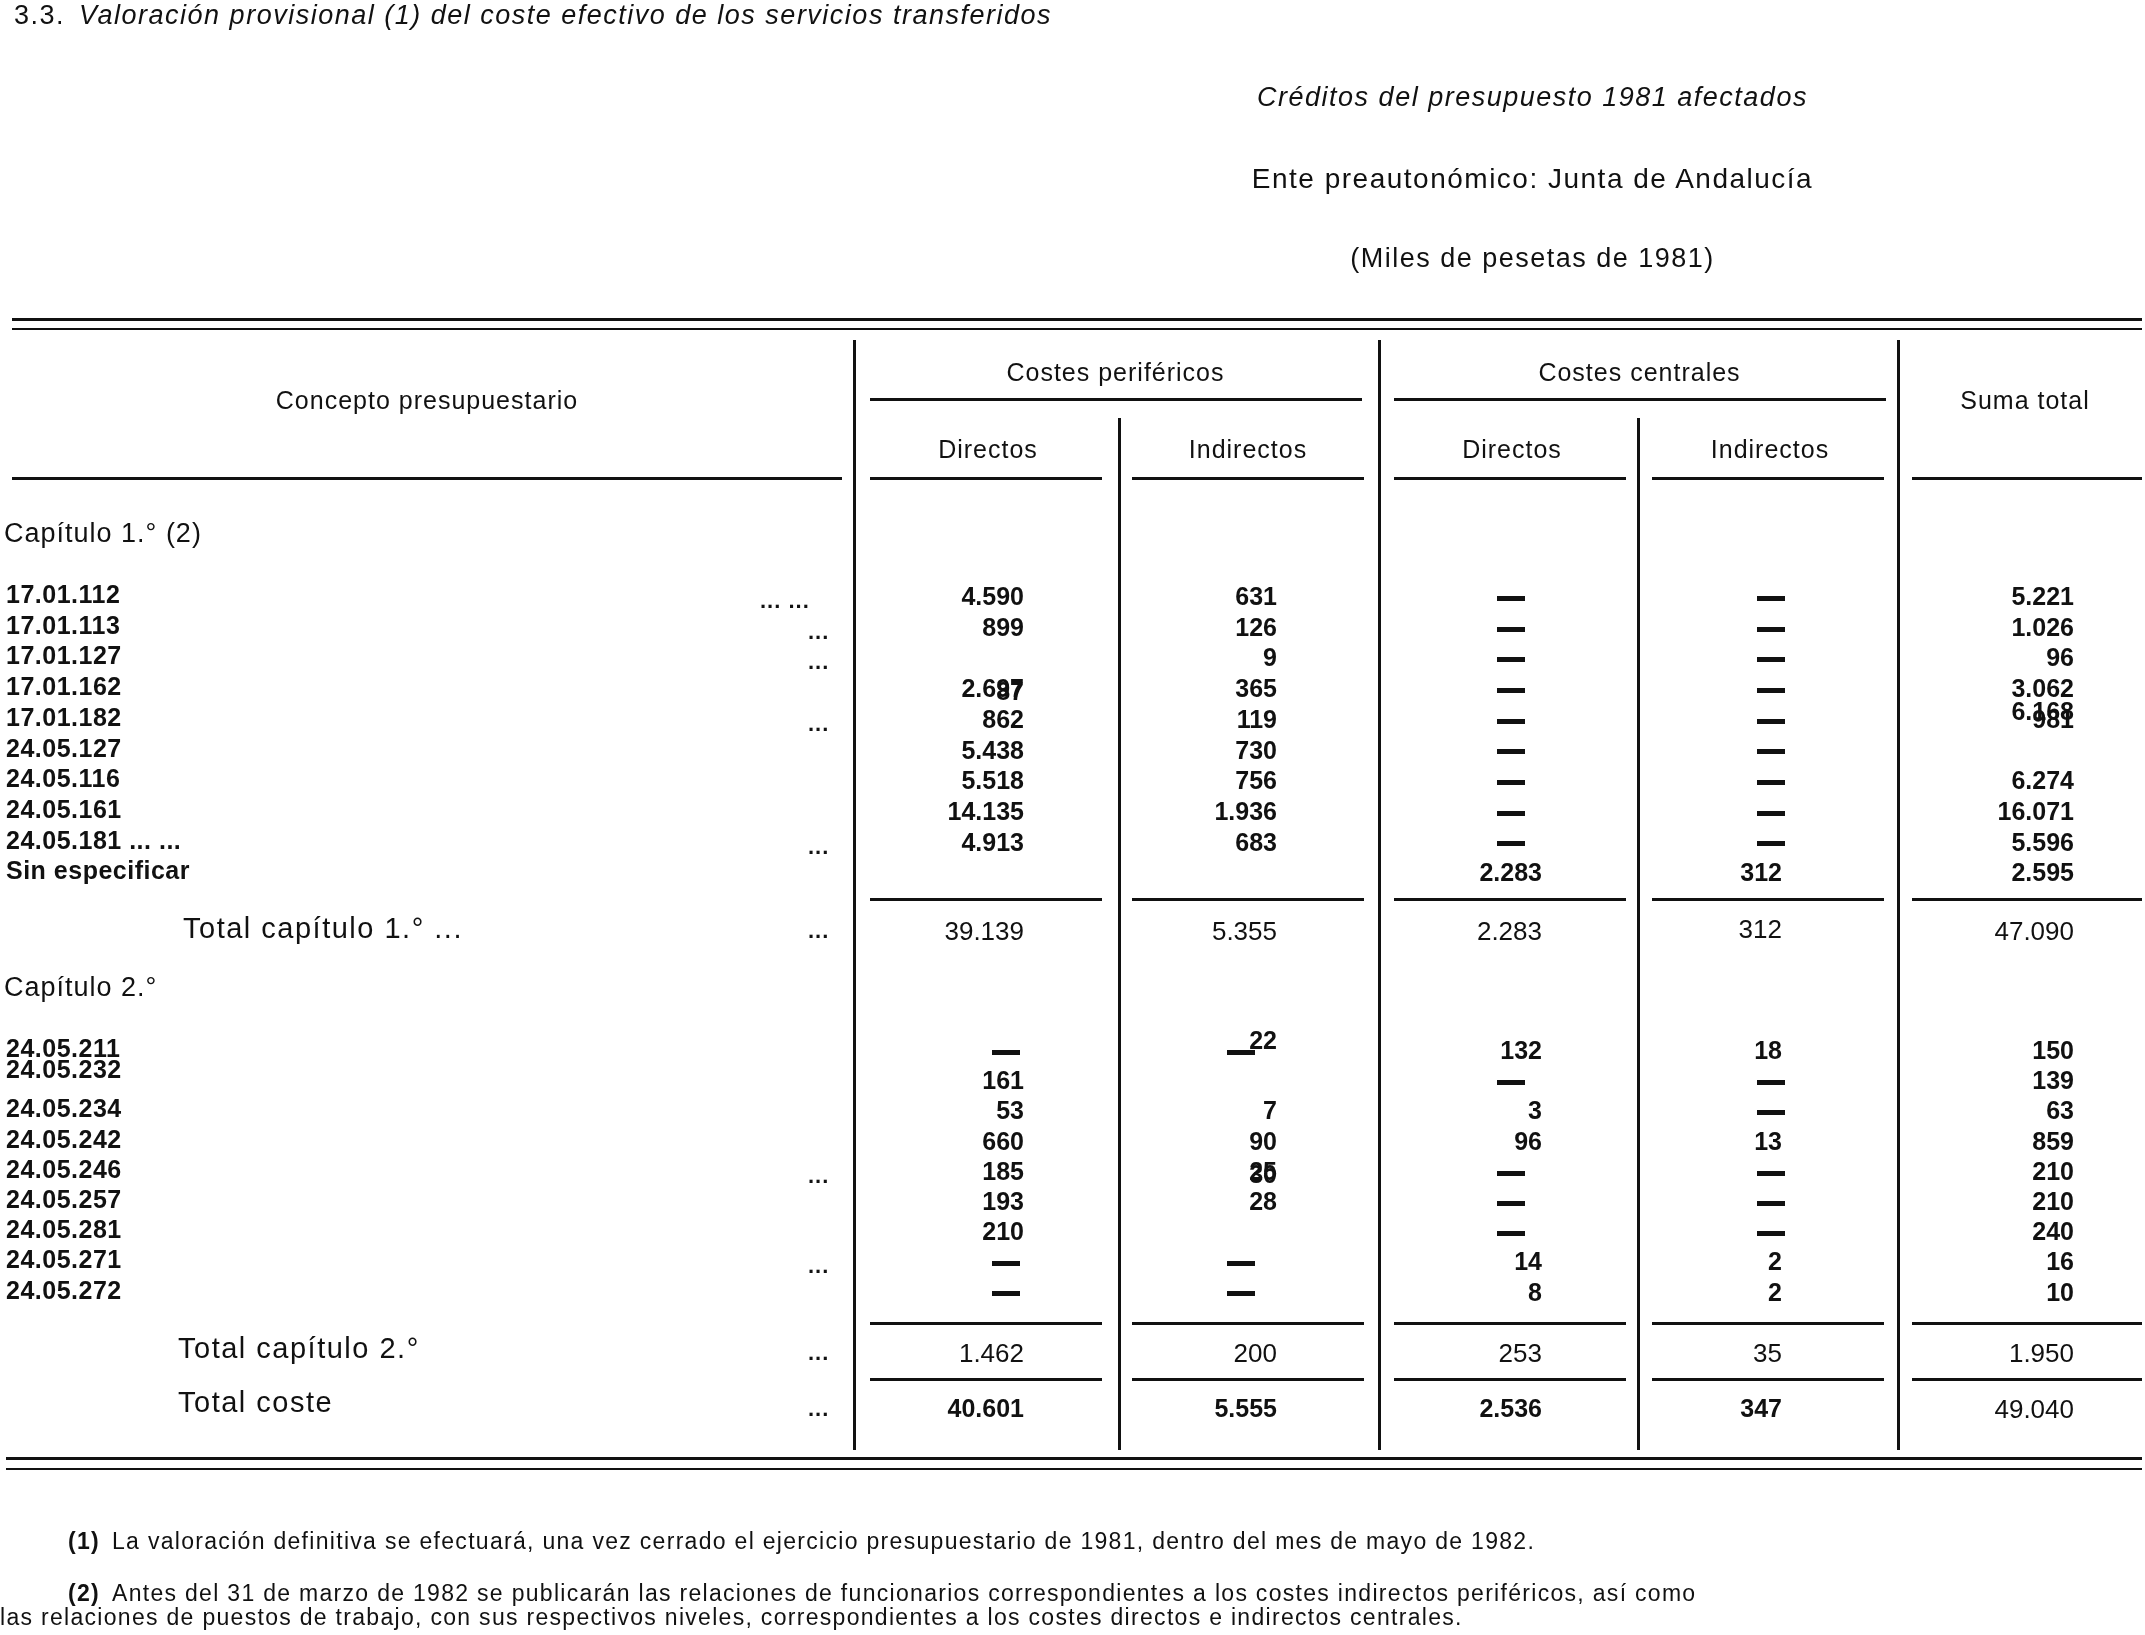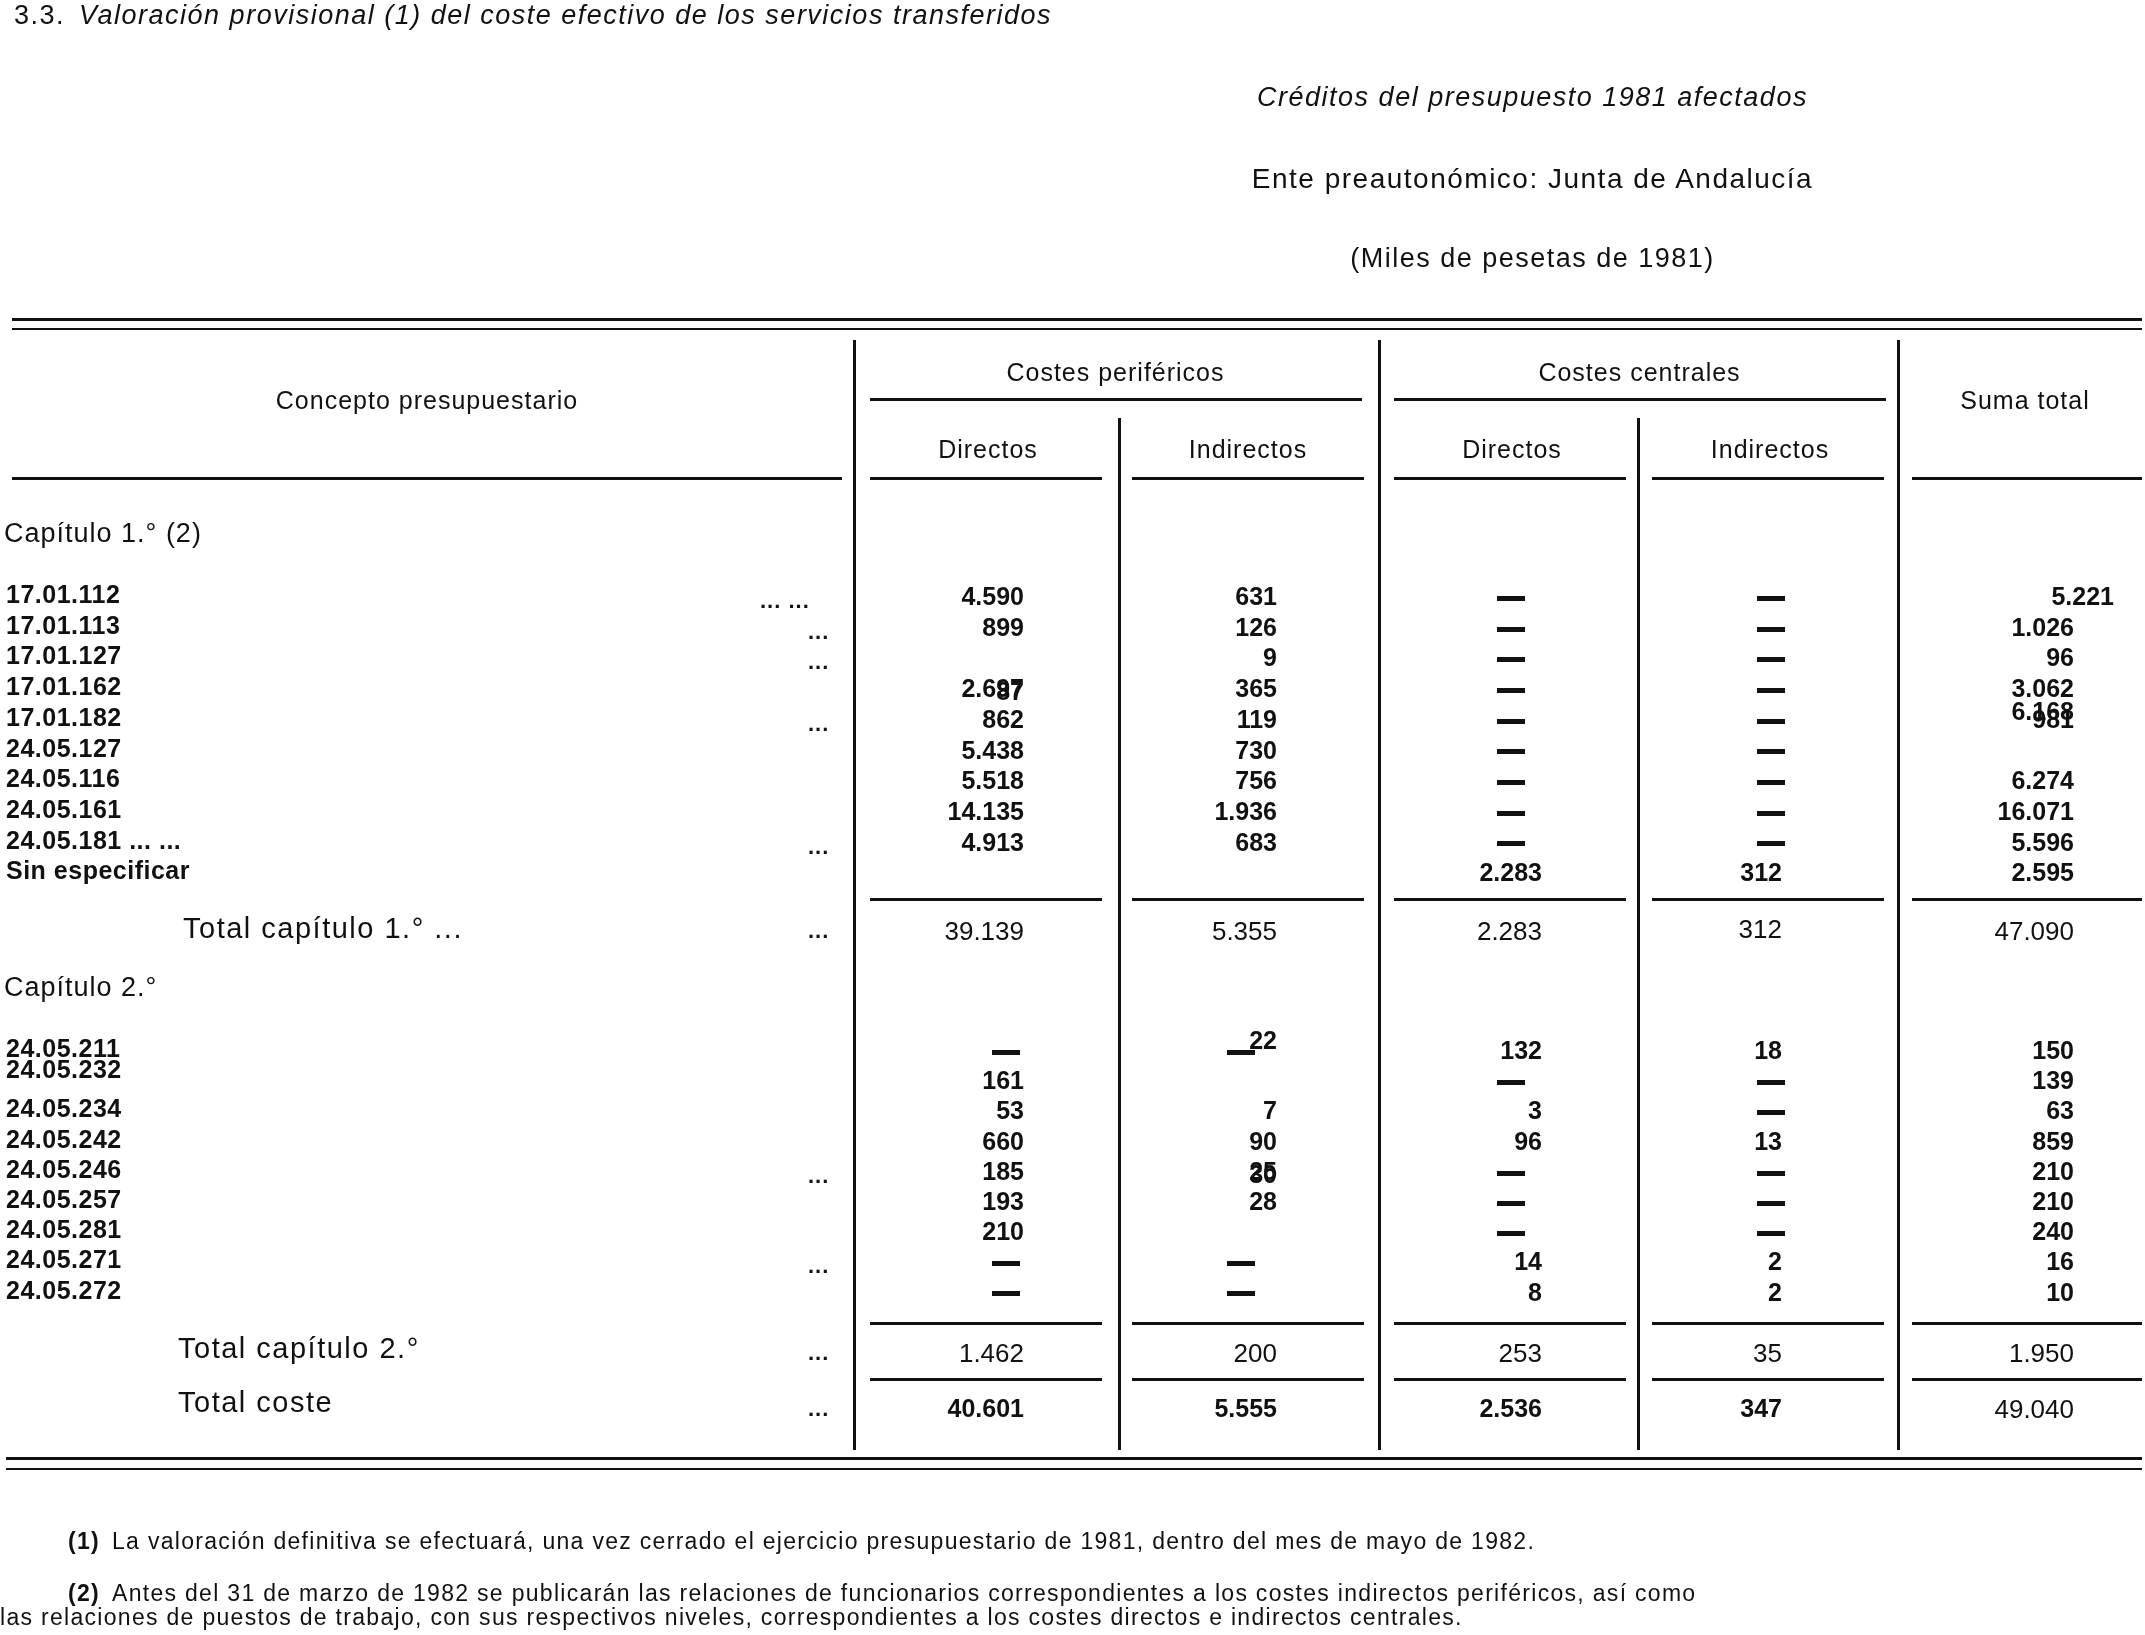--- a/index.html
+++ b/index.html
@@ -80,21 +80,21 @@
 
 <div class="row-label chap" style="left:4px; top:518px;">Capítulo 1.° (2)</div>
 
 <div id="ch1">
     <div class="row-label code" style="left: 6px; top: 580px;">17.01.112</div>
     <div class="dots" style="left: 760px; top: 588px;">... ...</div>
     <div class="cell c-dp" style="top: 582px;">4.590</div>
     <div class="cell c-ip" style="top: 582px;">631</div>
     <div class="cell c-dc" style="top: 582px; text-align: center; width: 142px; left: 1440px;"><span class="dash"></span></div>
     <div class="cell c-ic" style="top: 582px; text-align: center; width: 142px; left: 1700px;"><span class="dash"></span></div>
-    <div class="cell c-st" style="top: 582px; margin-left: 40px;">5.221</div>
+    <div class="cell c-st" style="top: 582px;">5.221</div>
     <div class="row-label code" style="left: 6px; top: 610.7px;">17.01.113</div>
     <div class="dots" style="left: 808px; top: 618.7px;">...</div>
     <div class="cell c-dp" style="top: 612.7px;">899</div>
     <div class="cell c-ip" style="top: 612.7px;">126</div>
     <div class="cell c-dc" style="top: 612.7px; text-align: center; width: 142px; left: 1440px;"><span class="dash"></span></div>
     <div class="cell c-ic" style="top: 612.7px; text-align: center; width: 142px; left: 1700px;"><span class="dash"></span></div>
     <div class="cell c-st" style="top: 612.7px;">1.026</div>
     <div class="row-label code" style="left: 6px; top: 641.4px;">17.01.127</div>
     <div class="dots" style="left: 808px; top: 649.4px;">...</div>
     <div class="cell c-dp" style="top: 661px; margin-top: 16px;">87</div>

